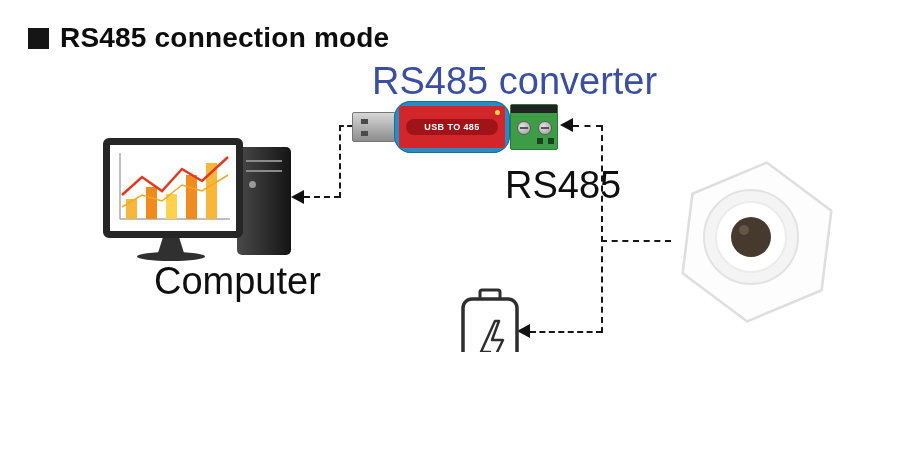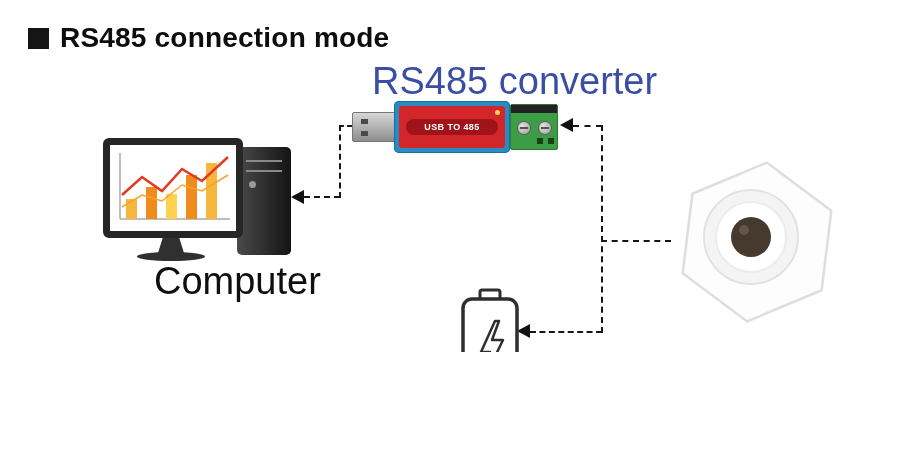--- a/index.html
+++ b/index.html
@@ -35,21 +35,21 @@
   .converter { position:absolute; left:350px; top:101px; width:210px; height:52px; }
   .usb-plug {
     position:absolute; left:2px; top:11px; width:44px; height:30px;
     background:linear-gradient(180deg,#d6d6d6,#8d8d8d);
     border:1px solid #767676; border-radius:2px;
   }
   .usb-hole { position:absolute; width:7px; height:5px; background:#4a4a4a; left:8px; }
   .usb-hole.h1 { top:6px; } .usb-hole.h2 { top:18px; }
   .conv-body {
     position:absolute; left:44px; top:0; width:116px; height:52px;
-    background:#2a8ac2; border-radius:5px; box-shadow:inset 0 0 0 1px #1b6d9e;
+    background:#2a8ac2; border-radius:17px; box-shadow:inset 0 0 0 1px #1b6d9e;
   }
   .conv-red {
     position:absolute; left:5px; right:5px; top:5px; bottom:5px;
     background:#d2262a; border-radius:3px;
   }
   .conv-text-box {
     position:absolute; left:7px; right:7px; top:13px; height:16px;
     background:#a01318; border-radius:8px; display:flex; align-items:center; justify-content:center;
   }
   .conv-text { color:#fff; font-size:9px; font-weight:bold; letter-spacing:.4px; white-space:nowrap; }
@@ -151,20 +151,21 @@
       <rect x="76" y="30" width="11" height="44" fill="#f08c1e"></rect>
       <rect x="96" y="18" width="11" height="56" fill="#f6b73c"></rect>
       <polyline points="12,62 32,50 52,56 72,40 92,46 118,30" fill="none" stroke="#f6a723" stroke-width="1.5"></polyline>
       <polyline points="12,50 32,32 52,46 72,24 92,36 118,12" fill="none" stroke="#e23a1f" stroke-width="2.5"></polyline>
     </svg>
   </div>
   <div class="neck"></div>
   <div class="base"></div>
   <div class="lbl lbl-computer">Computer</div>
 
+  <div class="lbl lbl-bus">RS485</div>
 
   <div class="sensor">
     <svg viewBox="0 0 185 175">
       <g transform="rotate(7 92 87)">
         <polygon points="92,7 162,47 162,127 92,167 22,127 22,47" fill="#fdfdfd" stroke="#dedede" stroke-width="2.5" stroke-linejoin="round"></polygon>
       </g>
       <circle cx="86" cy="82" r="47" fill="#f4f4f4" stroke="#e2e2e2" stroke-width="2"></circle>
       <circle cx="86" cy="82" r="35" fill="#ffffff" stroke="#ececec" stroke-width="2"></circle>
       <circle cx="86" cy="82" r="20" fill="#463a2e"></circle>
       <circle cx="79" cy="75" r="5" fill="#6b5c4c" opacity="0.8"></circle>

